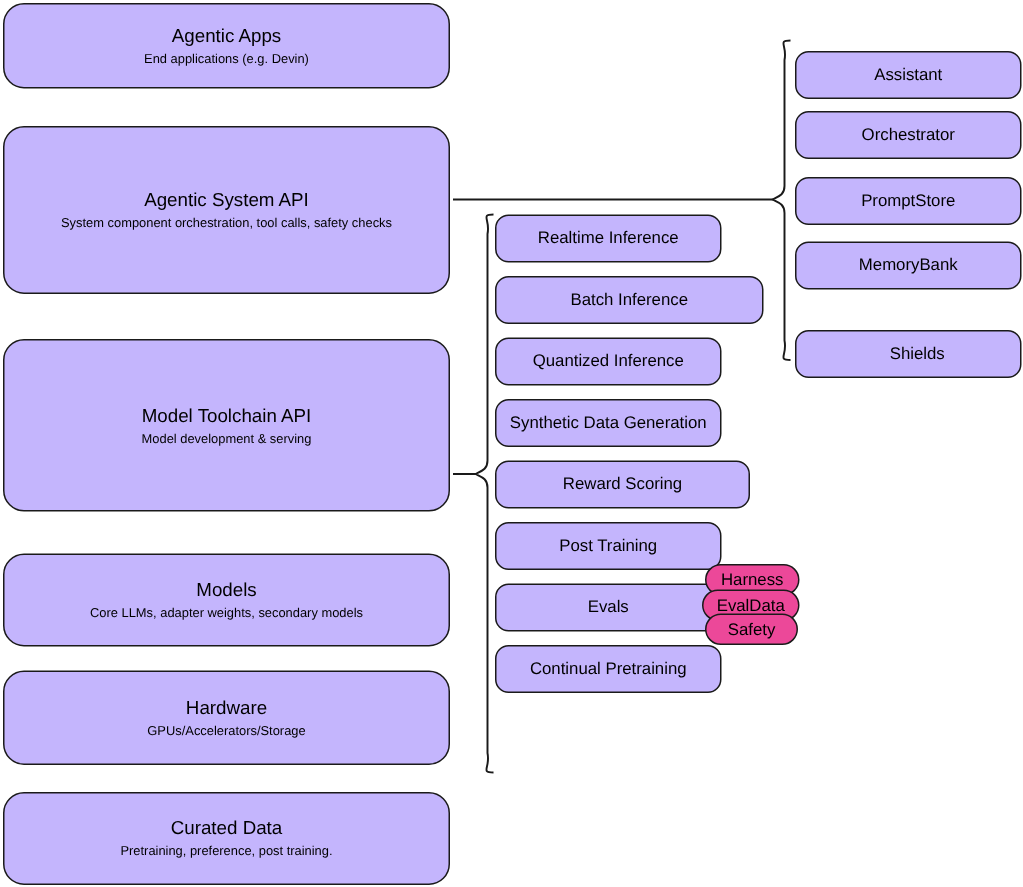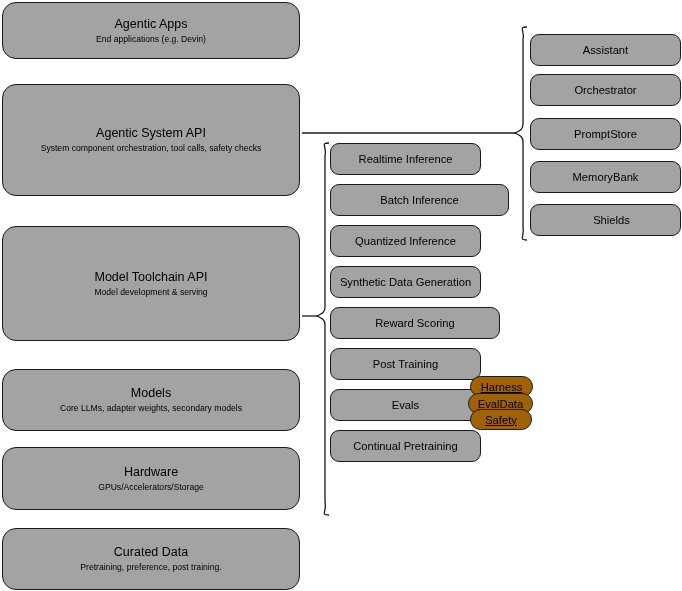--- a/index.html
+++ b/index.html
@@ -18,21 +18,21 @@
   #canvas {
     position: absolute;
     left: 0; top: 0;
     width: 682px;
     height: 591px;
   }
   .node {
     position: absolute;
     box-sizing: border-box;
     border: 1.3px solid #1a1a1a;
-    background: #a3a3a3;
+    background: #c4b5fd;
     display: flex;
     flex-direction: column;
     align-items: center;
     justify-content: center;
     text-align: center;
   }
   .layer {
     border-radius: 14px;
   }
   .layer .title {
@@ -48,23 +48,22 @@
   }
   .cap {
     border-radius: 9px;
     font-size: 11.2px;
     line-height: 15px;
   }
   .pill {
     border-radius: 999px;
     font-size: 11.2px;
     line-height: 14px;
-    background: #a16207;
+    background: #ec4899;
     z-index: 5;
-    text-decoration: underline;
   }
   svg.overlay {
     position: absolute;
     left: 0; top: 0;
     width: 682px;
     height: 591px;
     overflow: visible;
     pointer-events: none;
   }
   svg.overlay path, svg.overlay line {
@@ -171,17 +170,17 @@
   </div>
   <div class="node cap" style="left:530px; top:74px; width:151px; height:32px;">
     <span>Orchestrator</span>
   </div>
   <div class="node cap" style="left:530px; top:118px; width:151px; height:32px;">
     <span>PromptStore</span>
   </div>
   <div class="node cap" style="left:530px; top:161px; width:151px; height:32px;">
     <span>MemoryBank</span>
   </div>
-  <div class="node cap" style="left:530px; top:204px; width:151px; height:32px;padding-left:12px;">
+  <div class="node cap" style="left:530px; top:220px; width:151px; height:32px;padding-left:12px;">
     <span>Shields</span>
   </div>
 
 </div>
 
 </body></html>

